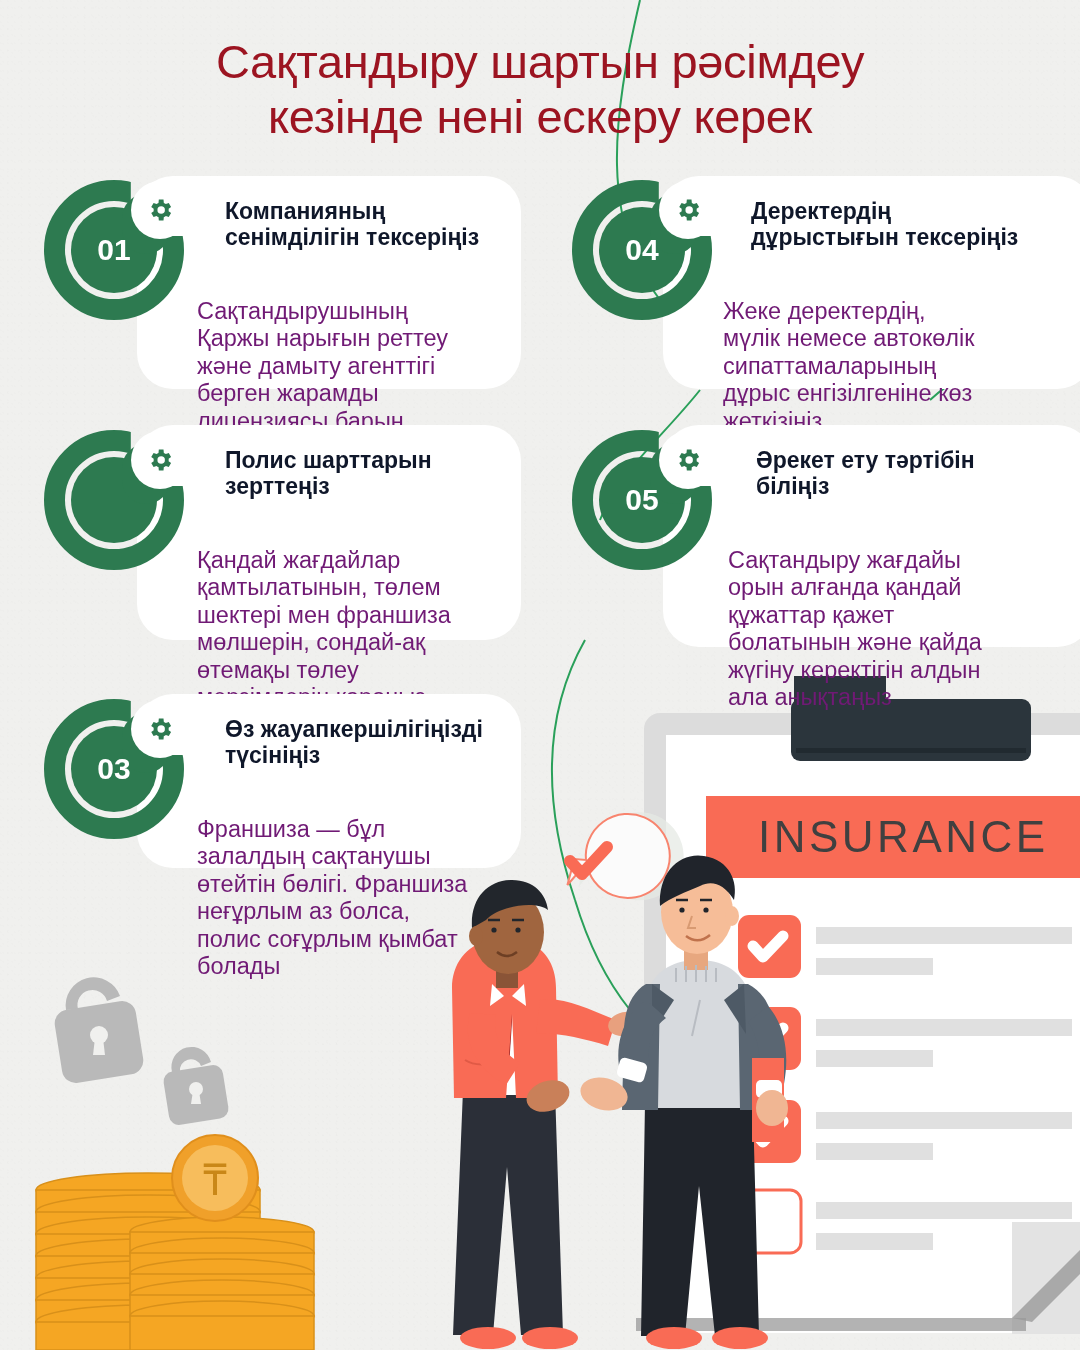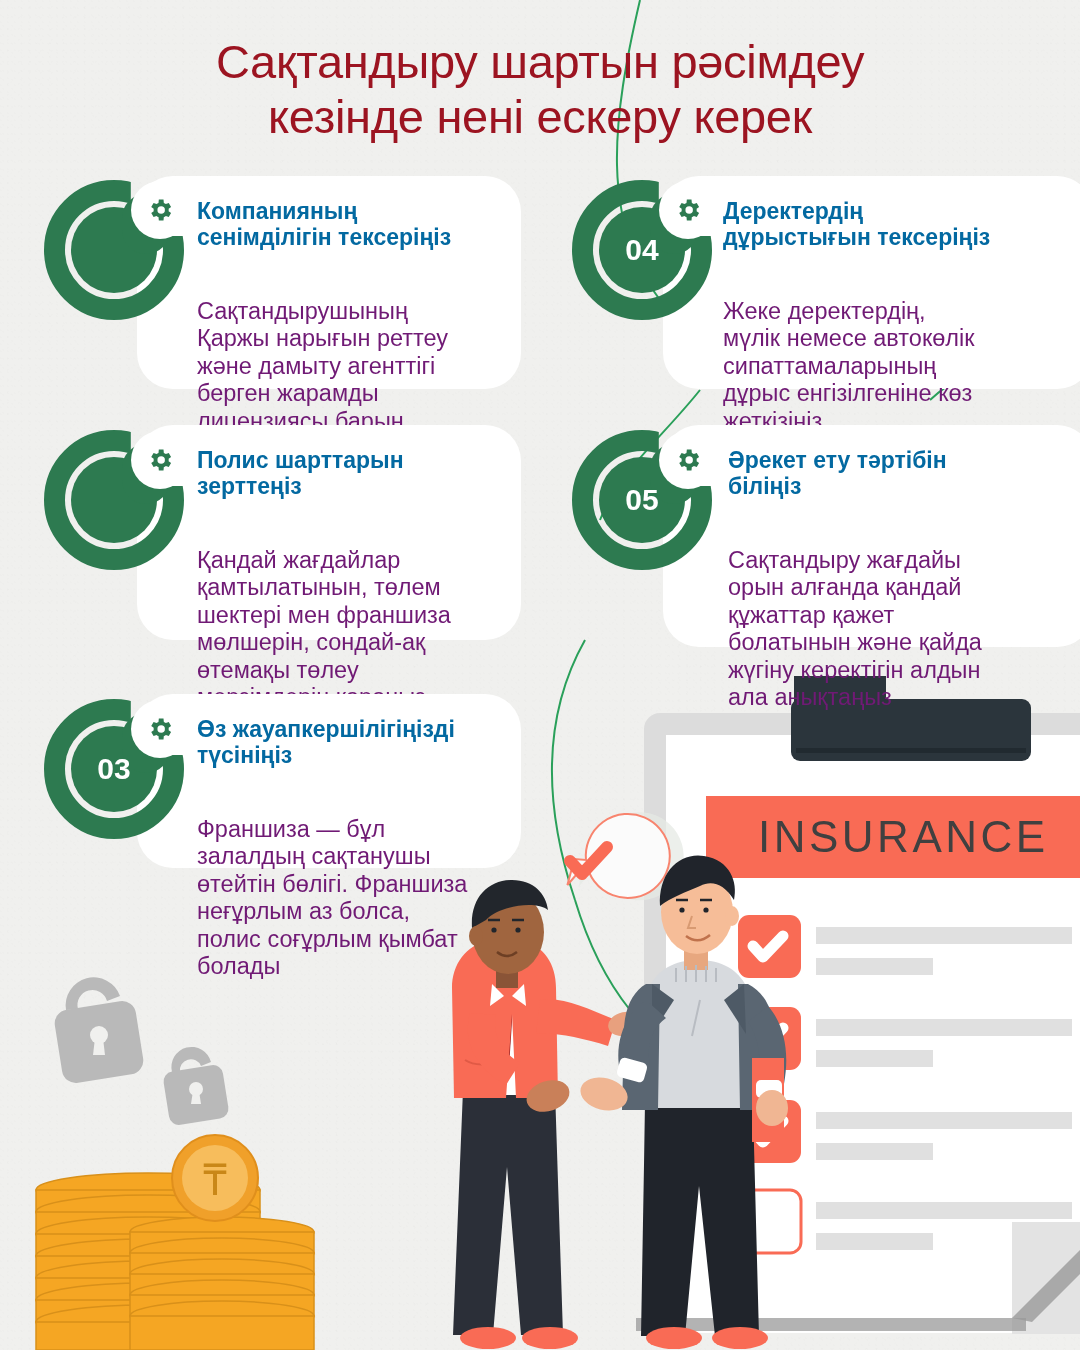--- a/index.html
+++ b/index.html
@@ -63,24 +63,25 @@
     z-index: 5;
   }
   .card .inner {
     position: absolute;
     top: 22px;
     right: 26px;
   }
   .card h3 {
     font-size: 23px;
     font-weight: bold;
-    color: #0369a1;
+    color: #0f172a;
     line-height: 1.13;
     margin-bottom: 7px;
     white-space: pre-line;
+    margin-left: 28px;
   }
   .card p {
     font-size: 23.5px;
     color: #701a75;
     line-height: 1.17;
     white-space: pre-line;
     font-weight: normal;
     margin-top: 48px;
   }
 
@@ -454,20 +455,21 @@
 болатынын және қайда
 жүгіну керектігін алдын
 ала анықтаңыз</p>
   </div>
 </div>
 
 <div class="badge badge-1">
   <div class="ring"></div>
   <div class="core"></div>
   <div class="core-ext"></div>
+  <div class="num">01</div>
   <div class="gear-wrap">
     <svg viewBox="0 0 24 24" fill="#2d7a50">
         <path d="M19.4 13a7.6 7.6 0 000-2l2.1-1.6-2-3.5-2.5 1a7.5 7.5 0 00-1.7-1L15 3H11l-.3 2.9a7.5 7.5 0 00-1.7 1l-2.5-1-2 3.5L6.6 11a7.6 7.6 0 000 2l-2.1 1.6 2 3.5 2.5-1c.5.4 1.1.7 1.7 1L11 21h4l.3-2.9c.6-.3 1.2-.6 1.7-1l2.5 1 2-3.5zM13 15.2A3.2 3.2 0 1113 8.8a3.2 3.2 0 010 6.4z"></path>
       </svg>
   </div>
 </div>
 
 <div class="badge badge-2">
   <div class="ring"></div>
   <div class="core"></div>

